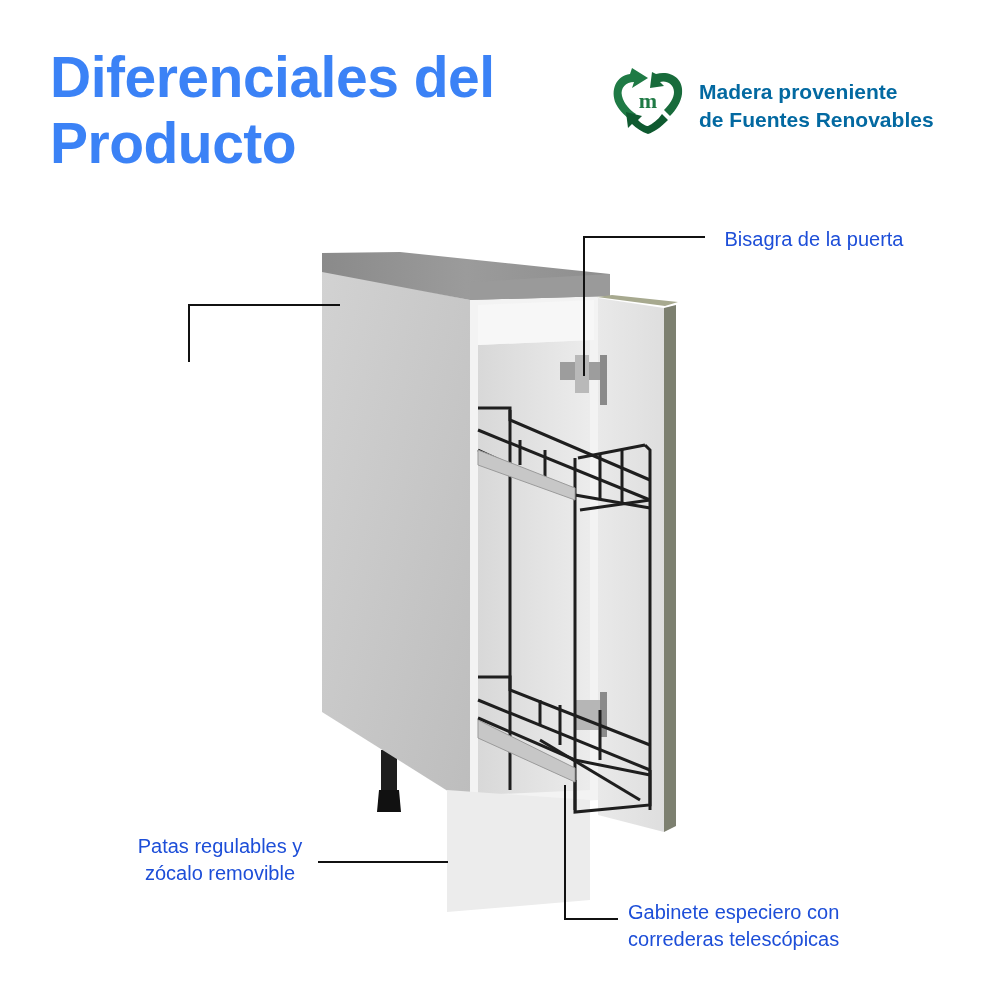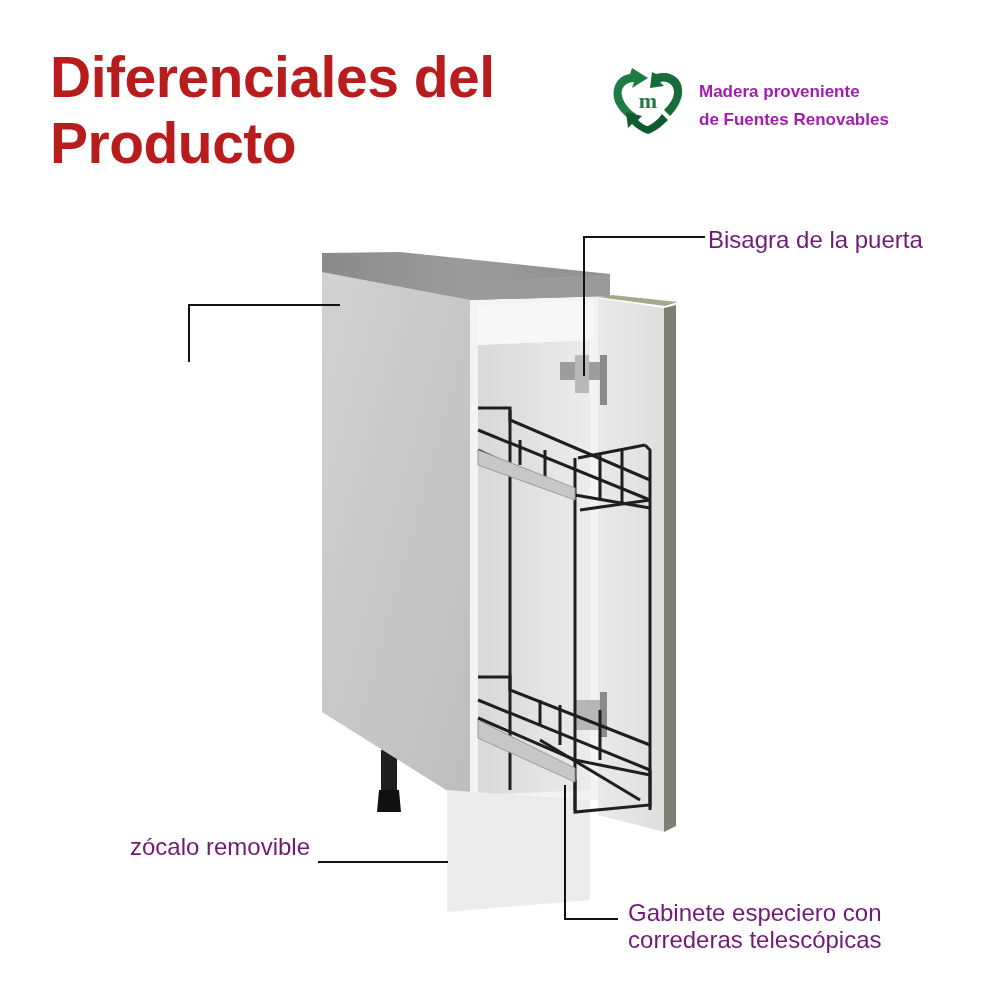--- a/index.html
+++ b/index.html
@@ -1,21 +1,21 @@
 <!DOCTYPE html>
 <html><head>
 <meta charset="utf-8">
 <style>
   html, body { margin:0; padding:0; }
   body { width:1000px; height:1000px; background:#ffffff; position:relative; overflow:hidden; font-family:"Liberation Sans", sans-serif; color:#333333; }
-  .title { position:absolute; left:50px; top:44px; font-size:57px; font-weight:bold; line-height:66px; color:#b91c1c; letter-spacing:-0.5px; }
+  .title { position:absolute; left:50px; top:44px; font-size:57px; font-weight:bold; line-height:66px; color:#3b82f6; letter-spacing:-0.5px; }
   .badge { position:absolute; left:608px; top:66px; width:360px; height:70px; }
   .badge-icon { position:absolute; left:0; top:0; width:80px; height:70px; }
-  .badge-text { position:absolute; left:91px; top:12px; font-size:17px; font-weight:bold; line-height:28px; color:#a21caf; }
-  .label { position:absolute; font-size:24px; line-height:27px; color:#701a75; text-align:center; white-space:nowrap; }
+  .badge-text { position:absolute; left:91px; top:12px; font-size:21px; font-weight:bold; line-height:28px; color:#0369a1; }
+  .label { position:absolute; font-size:20px; line-height:27px; color:#1d4ed8; text-align:center; white-space:nowrap; }
   .line { position:absolute; background:#111111; }
   .product { position:absolute; left:0; top:0; width:1000px; height:1000px; }
 </style>
 </head>
 <body>
 
 <div class="title">
   <div>Diferenciales del</div>
   <div>Producto</div>
 </div>
@@ -129,19 +129,20 @@
 <div class="line" style="left:564px; top:918px; width:54px; height:2px;"></div>
 
 <div class="label" style="left:708px; top:226px; width:212px;">
   <div>Bisagra de la puerta</div>
 </div>
 
 <div class="label" style="left:100px; top:370px; width:176px;">
 </div>
 
 <div class="label" style="left:120px; top:833px; width:200px;">
+  <div>Patas regulables y</div>
   <div>zócalo removible</div>
 </div>
 
 <div class="label" style="left:628px; top:899px; text-align:right;">
   <div>Gabinete especiero con</div>
   <div>correderas telescópicas</div>
 </div>
 
 </body></html>

